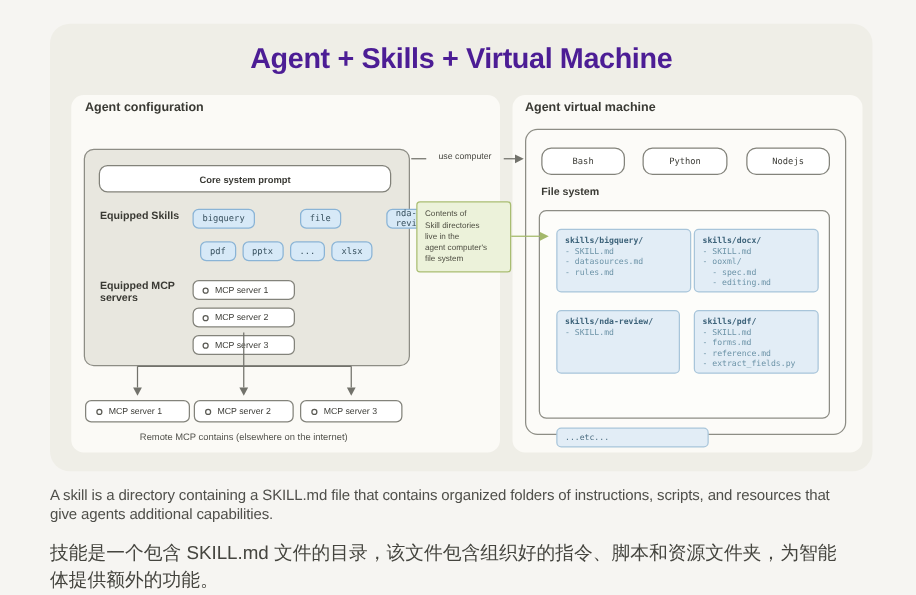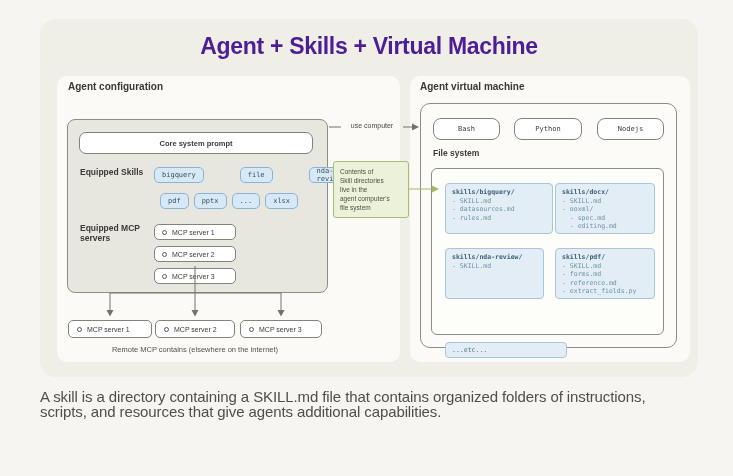--- a/index.html
+++ b/index.html
@@ -53,21 +53,21 @@
              font-family:"DejaVu Sans Mono", monospace; font-size:7px; color:#3b3b36; }
   .fs-box { left:10px; top:64px; width:233px; height:167px; background:#fdfdfa;
             border:1px solid #8d8d85; border-radius:6px; }
   .dir-card { background:#e2edf6; border:1px solid #a8c5da; border-radius:4px; padding:4px 6px;
               font-family:"DejaVu Sans Mono", monospace; overflow:hidden; }
   .dir-card .hdr { font-size:6.5px; font-weight:700; color:#3c6279; line-height:8.5px; white-space:pre; }
   .dir-card .itm { font-size:6.5px; color:#6d94a8; line-height:8.5px; white-space:pre; }
   .etc-card { display:flex; align-items:center; font-size:6.5px; color:#4f7084; }
 
   .caption-wrap { left:40px; top:389px; width:648px; }
-  .caption-en { font-size:15px; line-height:15px; color:#4f4f4a; letter-spacing:-0.1px; width:636px; }
+  .caption-en { font-size:12px; line-height:15px; color:#4f4f4a; letter-spacing:-0.1px; width:636px; }
   .caption-cn { margin-top:13px; font-size:15px; line-height:22px; color:#45453f; width:640px; }
 
   svg.connectors { left:0; top:0; width:733px; height:476px; pointer-events:none; }
 </style>
 </head>
 <body>
 
 <div class="stage">
 
   <div class="abs figure-card">
@@ -193,15 +193,16 @@
       <polygon points="106.5,310 113.5,310 110,316.5"></polygon>
       <polygon points="191.5,310 198.5,310 195,316.5"></polygon>
       <polygon points="277.5,310 284.5,310 281,316.5"></polygon>
     </g>
     <path d="M409,189 L432,189" stroke="#a3b86a" stroke-width="1" fill="none"></path>
     <polygon points="432,185.5 432,192.5 439,189" fill="#a3b86a"></polygon>
   </svg>
 
   <div class="abs caption-wrap">
     <div class="caption-en">A skill is a directory containing a SKILL.md file that contains organized folders of instructions, scripts, and resources that give agents additional capabilities.</div>
+    <div class="caption-cn">技能是一个包含 SKILL.md 文件的目录，该文件包含组织好的指令、脚本和资源文件夹，为智能体提供额外的功能。</div>
   </div>
 
 </div>
 
 </body></html>

